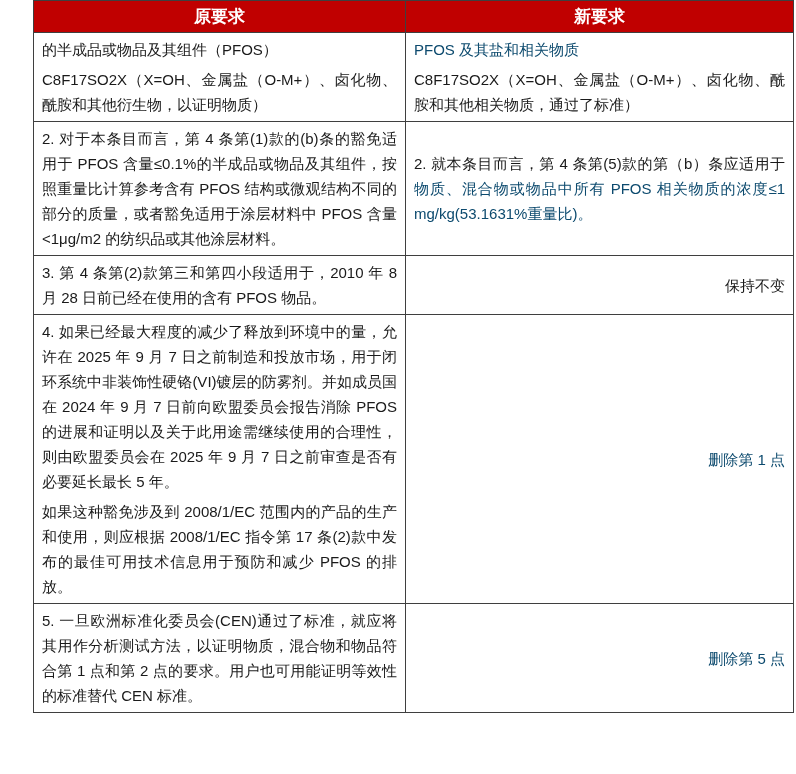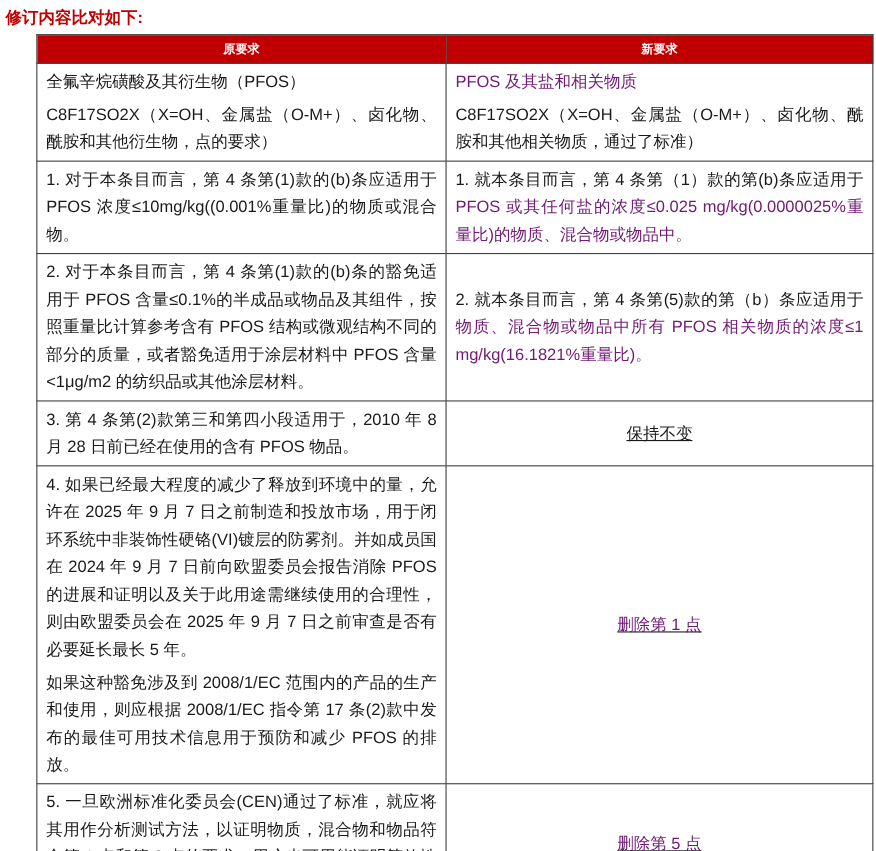--- a/index.html
+++ b/index.html
@@ -27,92 +27,82 @@
     border-collapse: collapse;
     table-layout: fixed;
     width: 760px;
     margin-left: 33px;
   }
   .compare-table col.col-original { width: 372px; }
   .compare-table col.col-new      { width: 388px; }
   .compare-table th {
     background: #c00000;
     color: #ffffff;
-    font-size: 11px;
+    font-size: 17px;
     font-weight: bold;
     text-align: center;
     border: 1px solid #3f3f3f;
     padding: 4px 2px;
     height: 17px;
   }
   .compare-table td {
     border: 1px solid #3f3f3f;
     font-size: 15px;
     line-height: 25px;
     padding: 4px 8px;
     vertical-align: middle;
     text-align: justify;
     text-justify: inter-character;
     word-break: break-word;
     box-sizing: border-box;
   }
   .compare-table td p { margin: 0; }
   .compare-table td p + p { margin-top: 5px; }
-  .red { color: #701a75; }
+  .red { color: #0c4a6e; }
   td.center-cell {
-    text-align: center;
-    text-decoration: underline;
+    text-align: right;
   }
 </style>
 </head>
 <body>
 
 <div class="page">
 
-  <div class="doc-title">修订内容比对如下:</div>
 
   <table class="compare-table">
     <colgroup>
       <col class="col-original">
       <col class="col-new">
     </colgroup>
     <thead>
       <tr>
         <th>原要求</th>
         <th>新要求</th>
       </tr>
     </thead>
     <tbody>
 
       <tr>
         <td>
-          <p><span>全氟辛烷磺酸及其衍生物（PFOS）</span></p>
-          <p><span>C8F17SO2X（X=OH、金属盐（O-M+）、卤化物、酰胺和其他衍生物，点的要求）</span></p>
+          <p><span>的半成品或物品及其组件（PFOS）</span></p>
+          <p><span>C8F17SO2X（X=OH、金属盐（O-M+）、卤化物、酰胺和其他衍生物，以证明物质）</span></p>
         </td>
         <td>
           <p><span class="red">PFOS 及其盐和相关物质</span></p>
           <p><span>C8F17SO2X（X=OH、金属盐（O-M+）、卤化物、酰胺和其他相关物质，通过了标准）</span></p>
         </td>
       </tr>
 
-      <tr>
-        <td>
-          <p><span>1. 对于本条目而言，第 4 条第(1)款的(b)条应适用于 PFOS 浓度≤10mg/kg((0.001%重量比)的物质或混合物。</span></p>
-        </td>
-        <td>
-          <p><span>1. 就本条目而言，第 4 条第（1）款的第(b)条应适用于 </span><span class="red">PFOS 或其任何盐的浓度≤0.025 mg/kg(0.0000025%重量比)的物质、混合物或物品中。</span></p>
-        </td>
-      </tr>
 
       <tr>
         <td>
           <p><span>2. 对于本条目而言，第 4 条第(1)款的(b)条的豁免适用于 PFOS 含量≤0.1%的半成品或物品及其组件，按照重量比计算参考含有 PFOS 结构或微观结构不同的部分的质量，或者豁免适用于涂层材料中 PFOS 含量&lt;1μg/m2 的纺织品或其他涂层材料。</span></p>
         </td>
         <td>
-          <p><span>2. 就本条目而言，第 4 条第(5)款的第（b）条应适用于 </span><span class="red">物质、混合物或物品中所有 PFOS 相关物质的浓度≤1 mg/kg(16.1821%重量比)。</span></p>
+          <p><span>2. 就本条目而言，第 4 条第(5)款的第（b）条应适用于 </span><span class="red">物质、混合物或物品中所有 PFOS 相关物质的浓度≤1 mg/kg(53.1631%重量比)。</span></p>
         </td>
       </tr>
 
       <tr>
         <td>
           <p><span>3. 第 4 条第(2)款第三和第四小段适用于，2010 年 8 月 28 日前已经在使用的含有 PFOS 物品。</span></p>
         </td>
         <td class="center-cell">
           <p><span>保持不变</span></p>
         </td>

